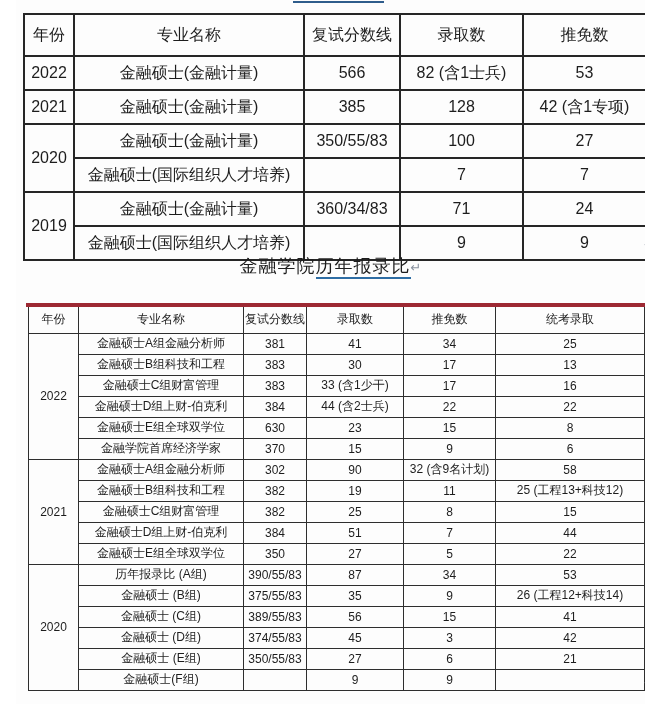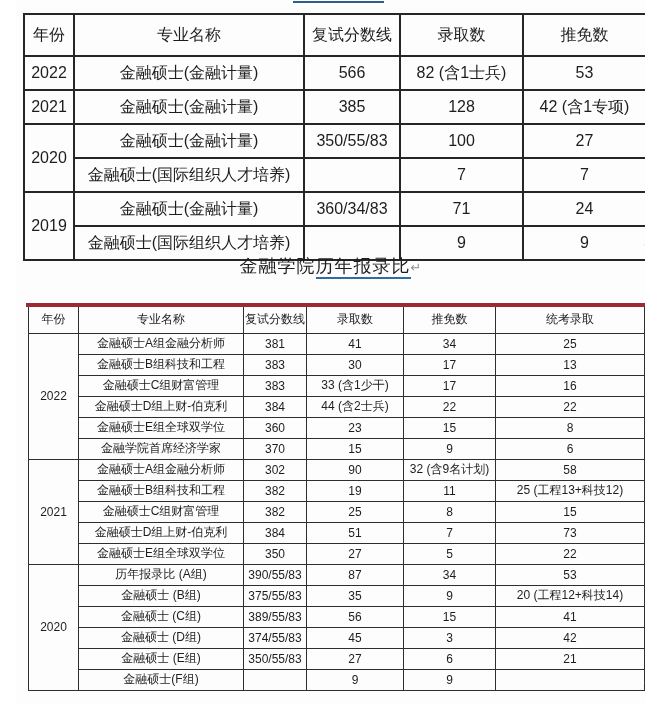--- a/index.html
+++ b/index.html
@@ -153,21 +153,21 @@
       </tr>
       <tr>
         <td>金融硕士D组上财-伯克利</td>
         <td>384</td>
         <td>44 (含2士兵)</td>
         <td>22</td>
         <td>22</td>
       </tr>
       <tr>
         <td>金融硕士E组全球双学位</td>
-        <td>360</td>
+        <td>630</td>
         <td>23</td>
         <td>15</td>
         <td>8</td>
       </tr>
       <tr>
         <td>金融学院首席经济学家</td>
         <td>370</td>
         <td>15</td>
         <td>9</td>
         <td>6</td>
@@ -192,21 +192,21 @@
         <td>382</td>
         <td>25</td>
         <td>8</td>
         <td>15</td>
       </tr>
       <tr>
         <td>金融硕士D组上财-伯克利</td>
         <td>384</td>
         <td>51</td>
         <td>7</td>
-        <td>73</td>
+        <td>44</td>
       </tr>
       <tr>
         <td>金融硕士E组全球双学位</td>
         <td>350</td>
         <td>27</td>
         <td>5</td>
         <td>22</td>
       </tr>
       <tr>
         <td rowspan="6">2020</td>
@@ -214,21 +214,21 @@
         <td>390/55/83</td>
         <td>87</td>
         <td>34</td>
         <td>53</td>
       </tr>
       <tr>
         <td>金融硕士 (B组)</td>
         <td>375/55/83</td>
         <td>35</td>
         <td>9</td>
-        <td>20 (工程12+科技14)</td>
+        <td>26 (工程12+科技14)</td>
       </tr>
       <tr>
         <td>金融硕士 (C组)</td>
         <td>389/55/83</td>
         <td>56</td>
         <td>15</td>
         <td>41</td>
       </tr>
       <tr>
         <td>金融硕士 (D组)</td>

